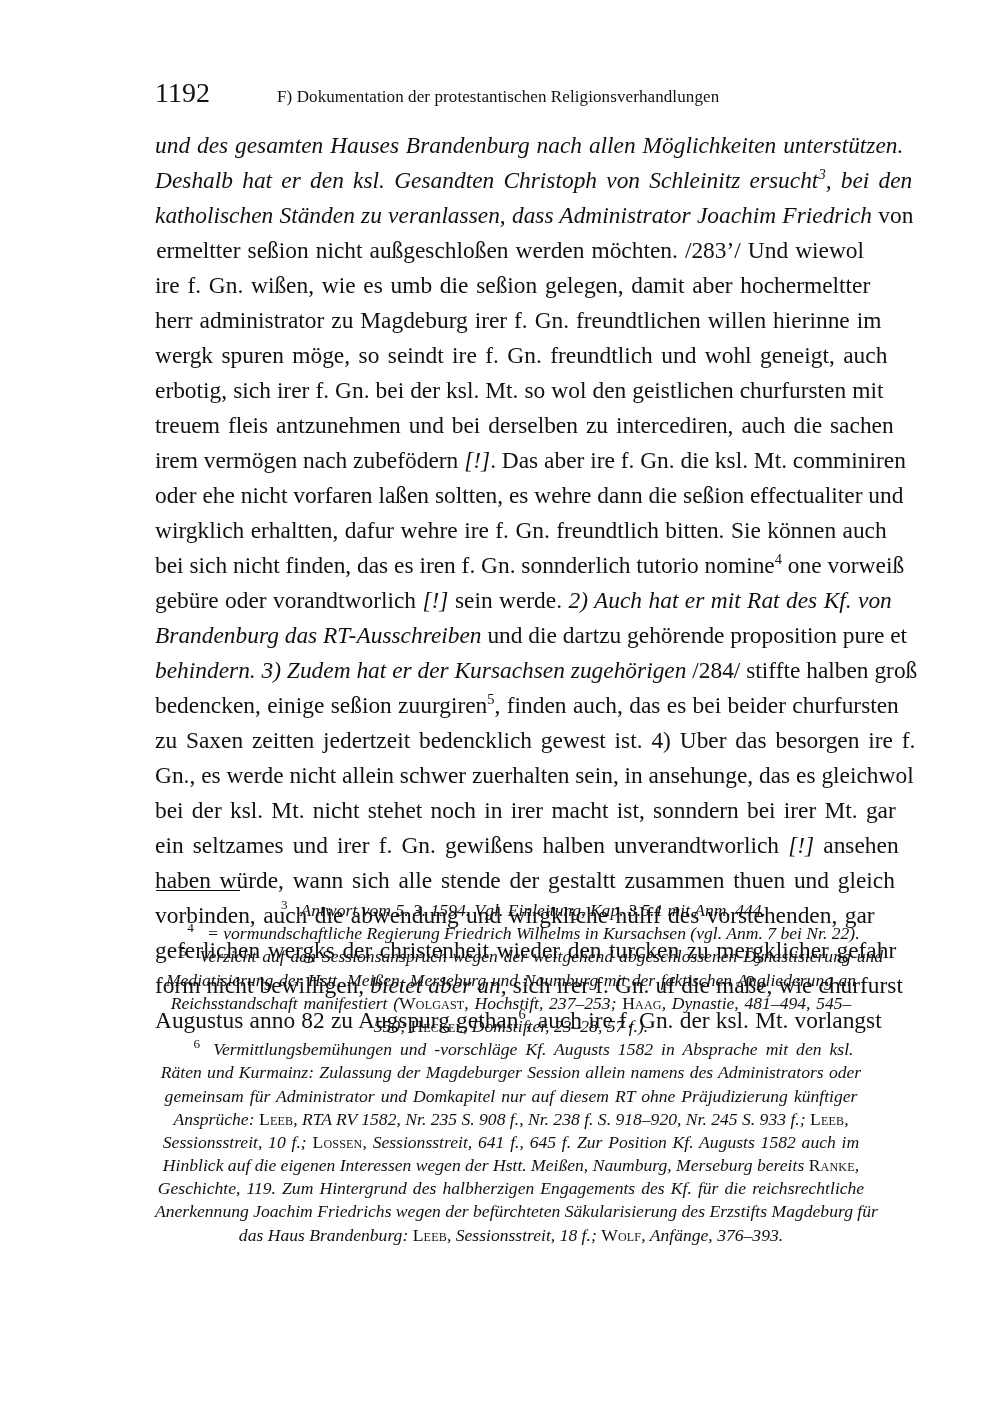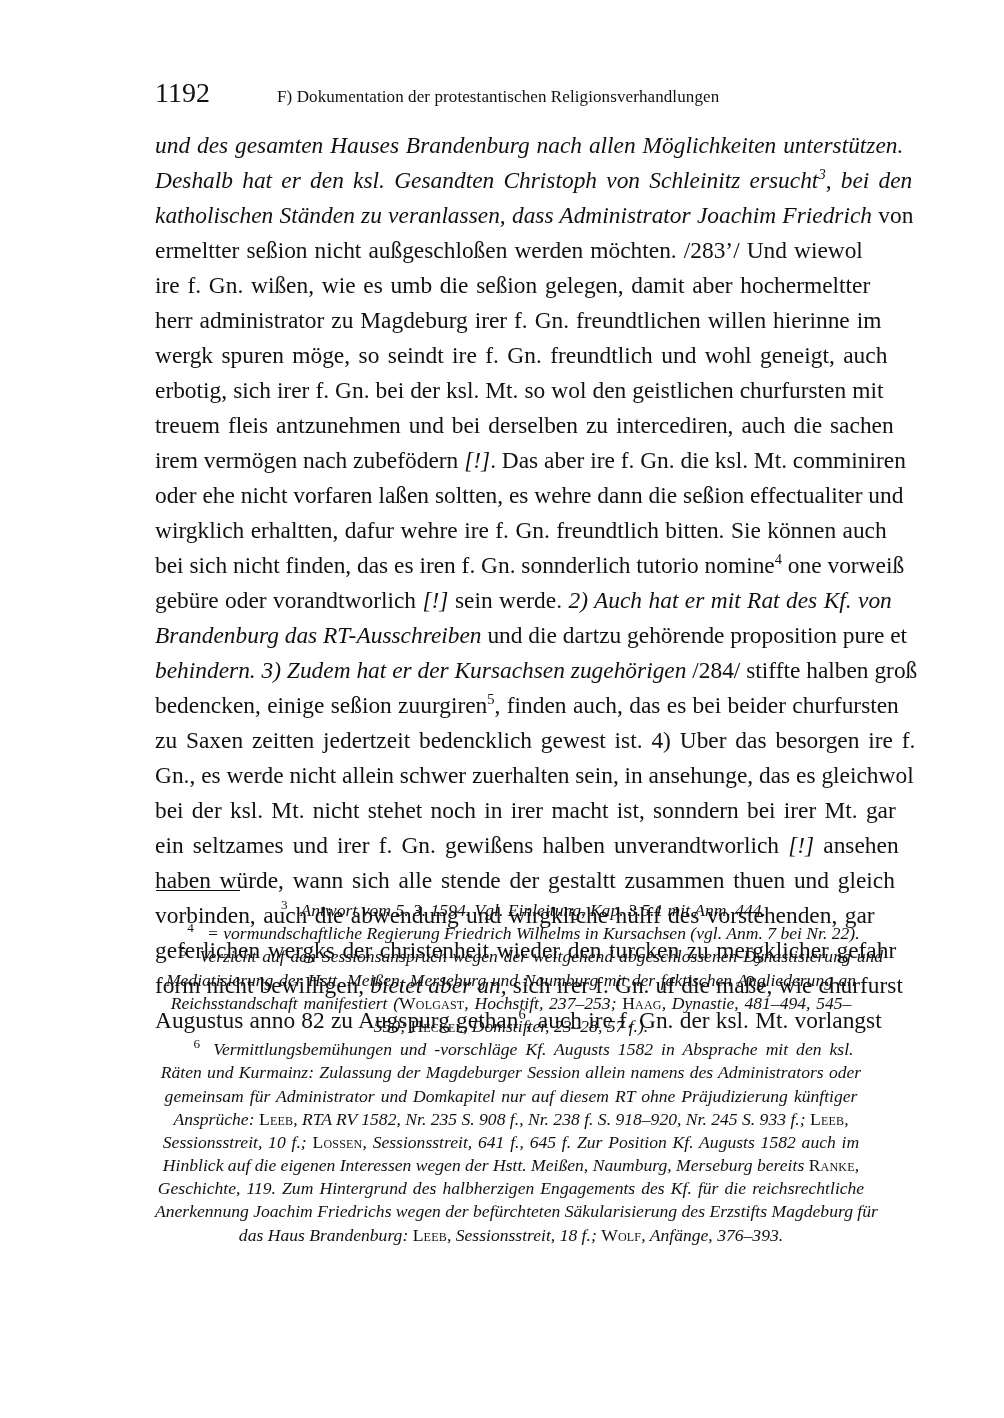--- a/index.html
+++ b/index.html
@@ -41,20 +41,21 @@
     font-size: 17px;
     letter-spacing: 0.1px;
   }
 
   
   .body-block {
     position: absolute;
     left: 155px;
     top: 128px;
     width: 709px;
+    text-align: right;
   }
   .bline {
     font-size: 23.4px;
     line-height: 35px;
     height: 35px;
     white-space: nowrap;
     letter-spacing: 0;
   }
   .it { font-style: italic; }
   sup {

